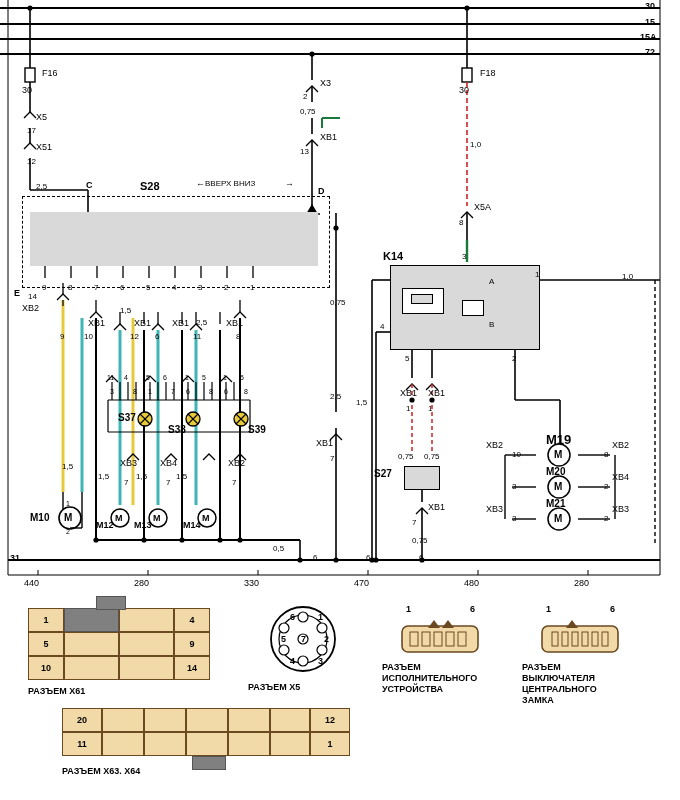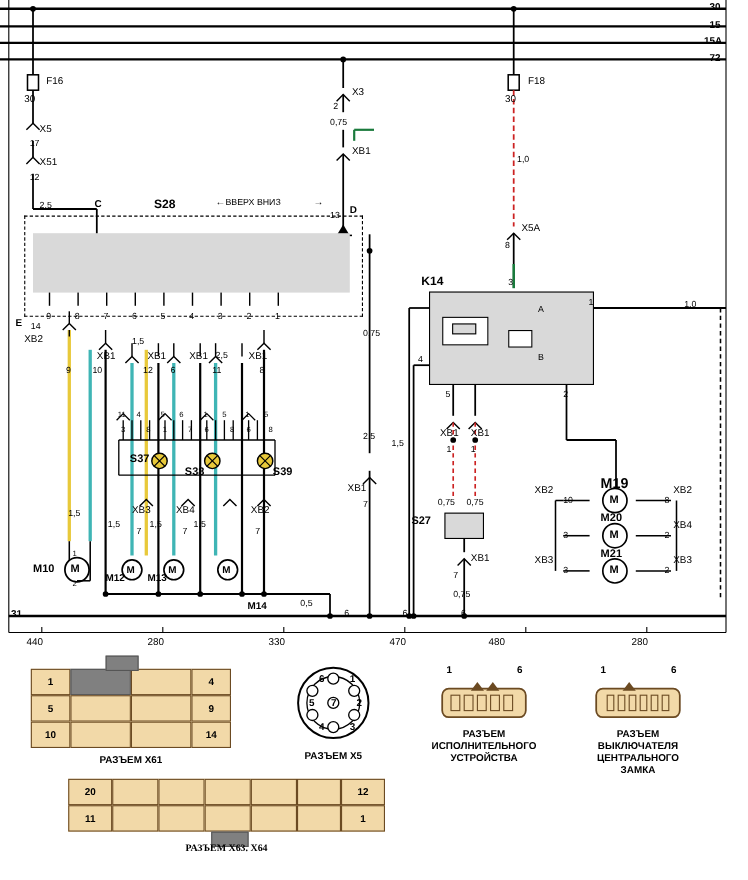--- a/index.html
+++ b/index.html
@@ -8,21 +8,21 @@
   .abs{position:absolute;}
   .lbl{position:absolute;font-family:"Liberation Sans",sans-serif;font-size:9px;color:#000;white-space:nowrap;}
   .lbl.b{font-weight:bold;}
   .lbl.s{font-size:8px;}
   .lbl.xs{font-size:7px;}
   .lbl.big{font-size:11px;font-weight:bold;}
   .box{position:absolute;border:1.5px solid #000;box-sizing:border-box;}
   .dash{position:absolute;border:1.5px dashed #000;box-sizing:border-box;}
   .gray{background:#d9d9d9;}
   .conn-cell{box-sizing:border-box;border:1px solid #6b4a22;background:#f2d9a8;display:flex;align-items:center;justify-content:center;font-size:9px;font-weight:bold;color:#000;}
-  .capt{position:absolute;text-align:center;font-size:9px;font-weight:bold;line-height:11px;}
+  .capt{position:absolute;font-size:9px;font-weight:bold;line-height:11px;}
   svg{position:absolute;left:0;top:0;overflow:visible;}
 </style>
 </head>
 <body>
 
 <div id="root">
 
   <svg width="680" height="800">
 
     <line x1="0" y1="8" x2="660" y2="8" stroke="#000" stroke-width="2.2"></line>
@@ -329,21 +329,21 @@
   <div class="lbl s" style="left:27px;top:157px;">12</div>
   <div class="lbl s" style="left:36px;top:182px;">2,5</div>
   <div class="lbl b" style="left:86px;top:180px;">C</div>
   <div class="lbl b" style="left:318px;top:186px;">D</div>
   <div class="lbl b" style="left:14px;top:288px;">E</div>
 
   <div class="lbl" style="left:320px;top:78px;">X3</div>
   <div class="lbl s" style="left:303px;top:92px;">2</div>
   <div class="lbl s" style="left:300px;top:107px;">0,75</div>
   <div class="lbl" style="left:320px;top:132px;">XB1</div>
-  <div class="lbl s" style="left:300px;top:147px;margin-top:44px;">13</div>
+  <div class="lbl s" style="left:300px;top:147px;">13</div>
   <div class="lbl s" style="left:330px;top:298px;">0,75</div>
   <div class="lbl s" style="left:330px;top:392px;">2,5</div>
   <div class="lbl" style="left:316px;top:438px;">XB1</div>
   <div class="lbl s" style="left:330px;top:454px;">7</div>
 
   <div class="lbl" style="left:474px;top:202px;">X5A</div>
   <div class="lbl s" style="left:459px;top:218px;">8</div>
   <div class="lbl s" style="left:470px;top:140px;">1,0</div>
   <div class="lbl s" style="left:622px;top:272px;">1,0</div>
   <div class="lbl s" style="left:356px;top:398px;">1,5</div>
@@ -415,21 +415,21 @@
   <div class="lbl s" style="left:98px;top:472px;">1,5</div>
   <div class="lbl s" style="left:136px;top:472px;">1,5</div>
   <div class="lbl s" style="left:176px;top:472px;">1,5</div>
   <div class="lbl s" style="left:124px;top:478px;">7</div>
   <div class="lbl s" style="left:166px;top:478px;">7</div>
   <div class="lbl s" style="left:232px;top:478px;">7</div>
 
   <div class="lbl b" style="left:30px;top:512px;font-size:10px;">M10</div>
   <div class="lbl b" style="left:96px;top:520px;font-size:9px;">M12</div>
   <div class="lbl b" style="left:134px;top:520px;font-size:9px;text-align:center;">M13</div>
-  <div class="lbl b" style="left:183px;top:546px;font-size:9px;padding-left:42px;">M14</div>
+  <div class="lbl b" style="left:183px;top:520px;font-size:9px;">M14</div>
   <div class="lbl xs" style="left:66px;top:500px;">1</div>
   <div class="lbl xs" style="left:66px;top:528px;">2</div>
   <div class="lbl b" style="left:64px;top:512px;font-size:10px;">M</div>
   <div class="lbl b" style="left:115px;top:513px;font-size:9px;">M</div>
   <div class="lbl b" style="left:153px;top:513px;font-size:9px;">M</div>
   <div class="lbl b" style="left:202px;top:513px;font-size:9px;">M</div>
 
   <div class="lbl b" style="left:546px;top:432px;font-size:13px;">M19</div>
   <div class="lbl b" style="left:546px;top:466px;font-size:10px;">M20</div>
   <div class="lbl b" style="left:546px;top:498px;font-size:10px;">M21</div>
@@ -446,21 +446,21 @@
   <div class="lbl s" style="left:604px;top:450px;">8</div>
   <div class="lbl s" style="left:512px;top:482px;">3</div>
   <div class="lbl s" style="left:604px;top:482px;">2</div>
   <div class="lbl s" style="left:512px;top:514px;">3</div>
   <div class="lbl s" style="left:604px;top:514px;">2</div>
 
   <div class="lbl" style="left:24px;top:578px;">440</div>
   <div class="lbl" style="left:134px;top:578px;">280</div>
   <div class="lbl" style="left:244px;top:578px;">330</div>
   <div class="lbl" style="left:354px;top:578px;">470</div>
-  <div class="lbl" style="left:444px;top:578px;text-align:center;">480</div>
+  <div class="lbl" style="left:464px;top:578px;text-align:center;">480</div>
   <div class="lbl" style="left:574px;top:578px;">280</div>
 
   <div class="abs" style="left:28px;top:608px;width:182px;height:72px;">
     <div class="conn-cell" style="position:absolute;left:0;top:0;width:36px;height:24px;">1</div>
     <div class="conn-cell" style="position:absolute;left:36px;top:0;width:55px;height:24px;background:#808080;border-color:#555;"></div>
     <div class="conn-cell" style="position:absolute;left:91px;top:0;width:55px;height:24px;"></div>
     <div class="conn-cell" style="position:absolute;left:146px;top:0;width:36px;height:24px;">4</div>
     <div class="conn-cell" style="position:absolute;left:0;top:24px;width:36px;height:24px;">5</div>
     <div class="conn-cell" style="position:absolute;left:36px;top:24px;width:55px;height:24px;"></div>
     <div class="conn-cell" style="position:absolute;left:91px;top:24px;width:55px;height:24px;"></div>
@@ -483,21 +483,21 @@
     <div class="conn-cell" style="position:absolute;left:248px;top:0;width:40px;height:24px;">12</div>
     <div class="conn-cell" style="position:absolute;left:0;top:24px;width:40px;height:24px;">11</div>
     <div class="conn-cell" style="position:absolute;left:40px;top:24px;width:42px;height:24px;"></div>
     <div class="conn-cell" style="position:absolute;left:82px;top:24px;width:42px;height:24px;"></div>
     <div class="conn-cell" style="position:absolute;left:124px;top:24px;width:42px;height:24px;"></div>
     <div class="conn-cell" style="position:absolute;left:166px;top:24px;width:42px;height:24px;"></div>
     <div class="conn-cell" style="position:absolute;left:208px;top:24px;width:40px;height:24px;"></div>
     <div class="conn-cell" style="position:absolute;left:248px;top:24px;width:40px;height:24px;">1</div>
     <div class="abs" style="left:130px;top:48px;width:32px;height:12px;background:#808080;border:1px solid #555;"></div>
   </div>
-  <div class="capt" style="left:62px;top:766px;width:288px;font-family:Liberation Serif, serif;">РАЗЪЕМ X63. X64</div>
+  <div class="capt" style="left:62px;top:766px;width:288px;">РАЗЪЕМ X63. X64</div>
 
   <svg width="70" height="70" style="position:absolute;left:268px;top:604px;">
     <circle cx="35" cy="35" r="32" fill="#fff" stroke="#000" stroke-width="1.8"></circle>
     <circle cx="35" cy="35" r="24" fill="#fff" stroke="#000" stroke-width="1.2"></circle>
     <circle cx="35" cy="13" r="5" fill="#fff" stroke="#000" stroke-width="1.2"></circle>
     <circle cx="16" cy="24" r="5" fill="#fff" stroke="#000" stroke-width="1.2"></circle>
     <circle cx="16" cy="46" r="5" fill="#fff" stroke="#000" stroke-width="1.2"></circle>
     <circle cx="35" cy="57" r="5" fill="#fff" stroke="#000" stroke-width="1.2"></circle>
     <circle cx="54" cy="46" r="5" fill="#fff" stroke="#000" stroke-width="1.2"></circle>
     <circle cx="54" cy="24" r="5" fill="#fff" stroke="#000" stroke-width="1.2"></circle>

